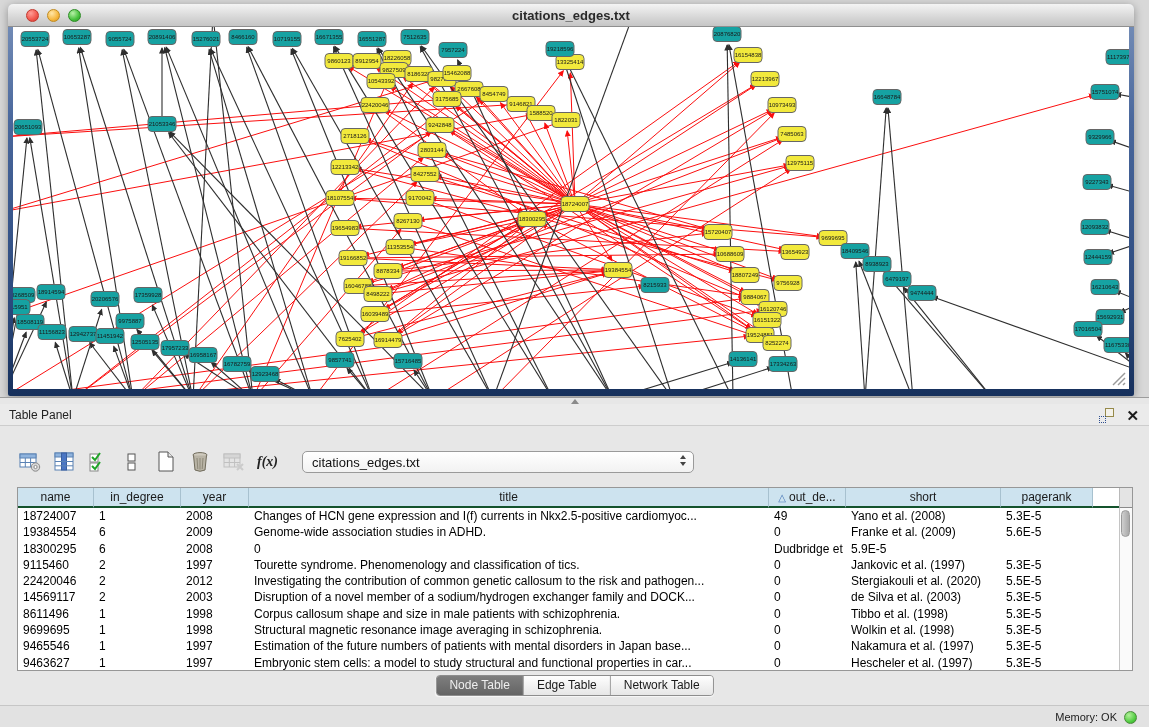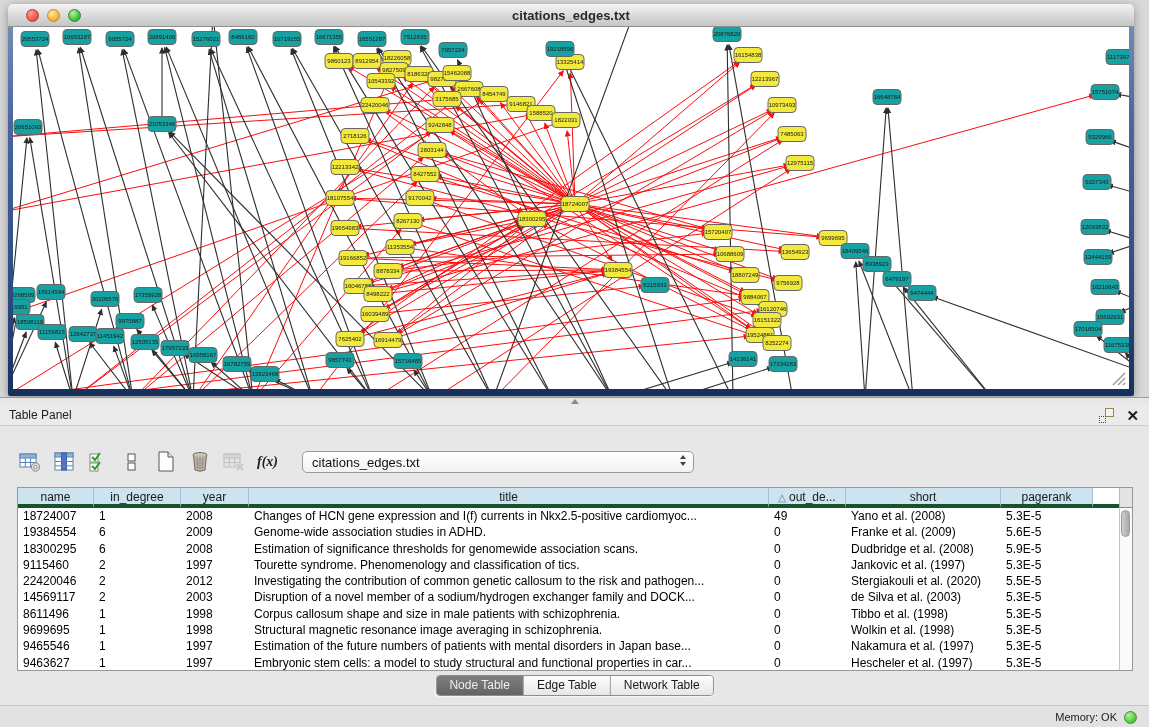--- a/index.html
+++ b/index.html
@@ -44,21 +44,21 @@
     color:#111; padding-left:9px; position:relative; }
   .dd-arrows { position:absolute; right:7px; top:3px; display:flex; flex-direction:column; line-height:0; }
   .dd-arrows i { width:0; height:0; border-left:3.5px solid transparent; border-right:3.5px solid transparent; display:block; }
   .dd-arrows .up { border-bottom:4.5px solid #444; margin-bottom:2.5px; }
   .dd-arrows .dn { border-top:4.5px solid #444; }
 
   .table-wrap { position:absolute; left:17px; top:89px; width:1116px; height:184px;
     background:#fff; border:1px solid #979797; }
   .grid-row { display:grid; grid-template-columns:76px 87px 68px 520px 77px 155px 92px 1fr; }
   .hdr { height:20px; }
-  .hdr .cell { background:#cde3ef; border-right:1px solid #a7c1cf; border-bottom:4px solid #14532d;
+  .hdr .cell { background:#cde3ef; border-right:1px solid #a7c1cf; border-bottom:2px solid #14532d;
     font-size:12px; color:#1a1a1a; text-align:center; line-height:19px; overflow:hidden; white-space:nowrap; }
   .hdr .cell.filler { background:#fff; border-right:none; }
   .sort-tri { color:#4a78b8; font-size:10px; margin-right:3px; }
   .trow { height:16.3px; }
   .trow .cell { font-size:12px; color:#000; line-height:16.3px; padding-left:5px;
     white-space:nowrap; overflow:hidden; }
   .vscroll { position:absolute; top:20px; right:0; bottom:0; width:13px; background:#fafafa; border-left:1px solid #c4c4c4; }
   .vthumb { position:absolute; top:2px; left:1px; width:9px; height:27px;
     background:linear-gradient(90deg,#cfcfcf,#a8a8a8); border:1px solid #9a9a9a; border-radius:5px; }
   .scroll-corner { position:absolute; top:0; right:0; width:13px; height:20px; background:#e4e4e4; border-left:1px solid #b9b9b9; border-bottom:1px solid #8a8a8a; }
@@ -805,21 +805,20 @@
           <div class="cell">Genome-wide association studies in ADHD.</div>
           <div class="cell">0</div>
           <div class="cell">Franke et al. (2009)</div>
           <div class="cell">5.6E-5</div>
           <div class="cell"></div>
         </div>
         <div class="grid-row trow">
           <div class="cell">18300295</div>
           <div class="cell">6</div>
           <div class="cell">2008</div>
-          <div class="cell">Estimation of significance thresholds for genomewide association scans.</div>
           <div class="cell">0</div>
           <div class="cell">Dudbridge et al. (2008)</div>
           <div class="cell">5.9E-5</div>
           <div class="cell"></div>
         </div>
         <div class="grid-row trow">
           <div class="cell">9115460</div>
           <div class="cell">2</div>
           <div class="cell">1997</div>
           <div class="cell">Tourette syndrome. Phenomenology and classification of tics.</div>

